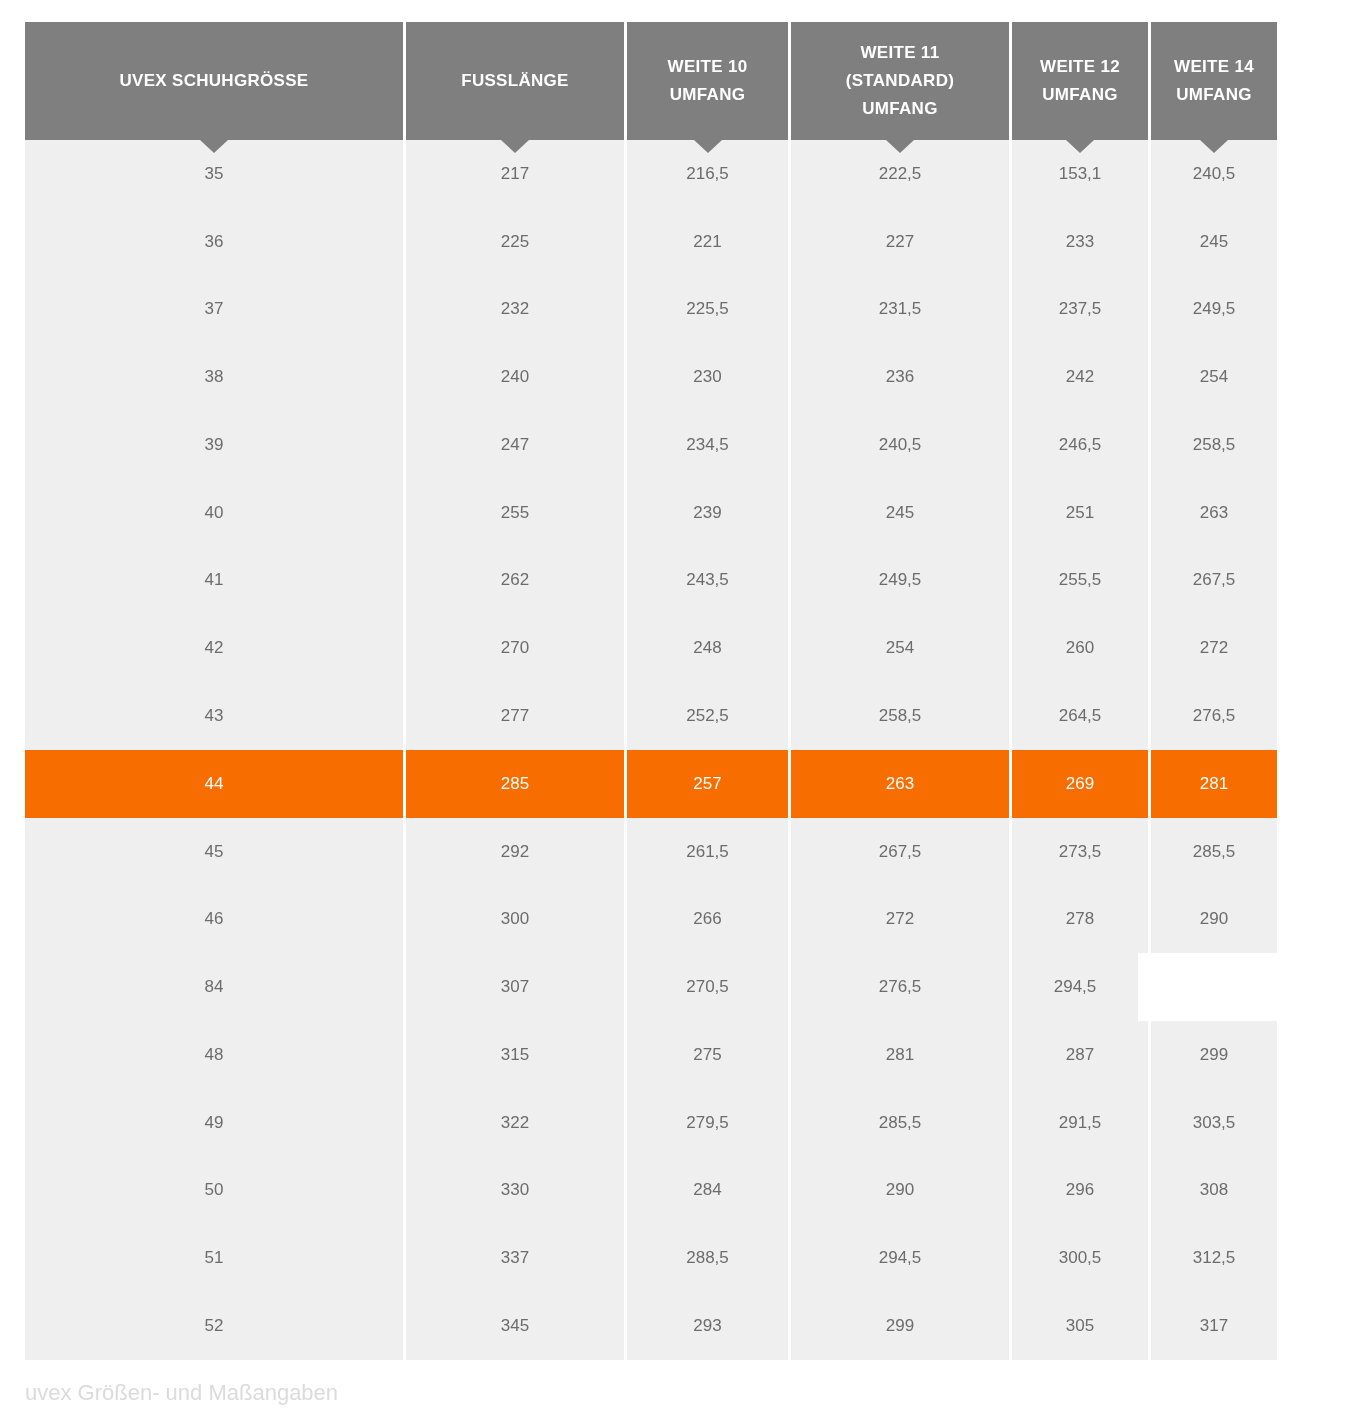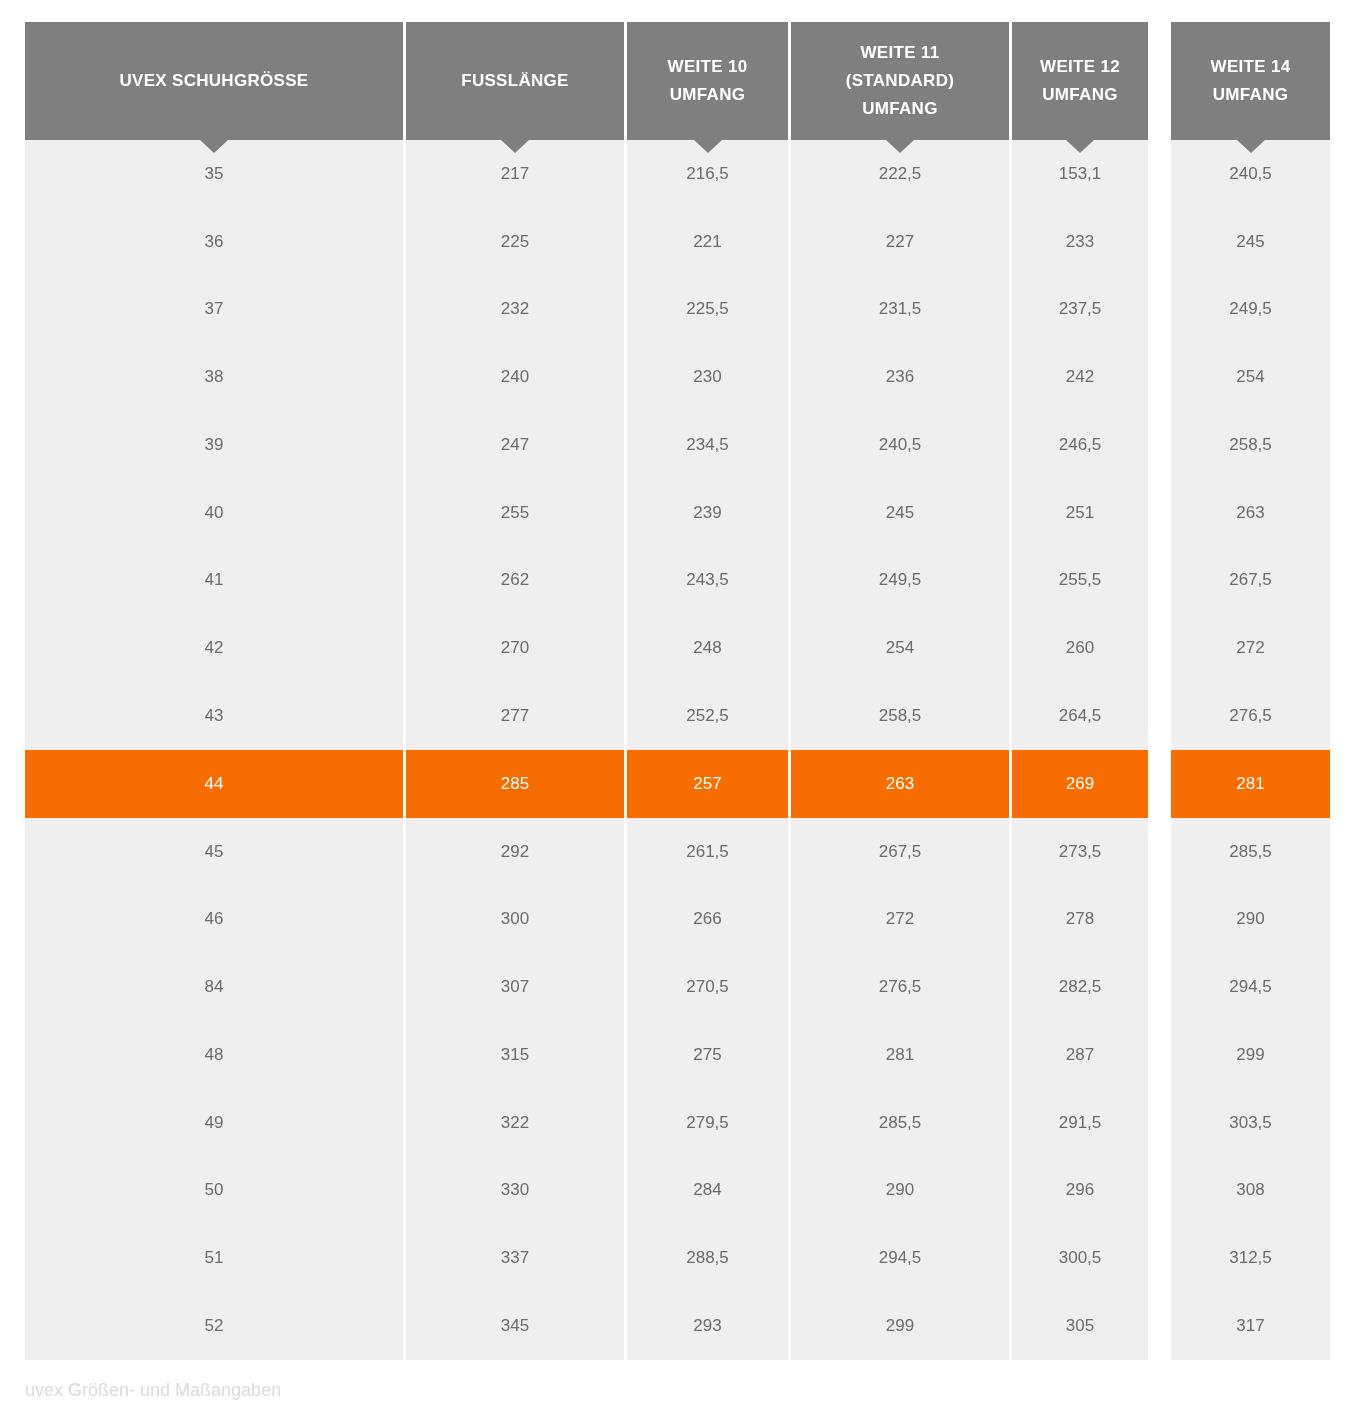--- a/index.html
+++ b/index.html
@@ -63,24 +63,24 @@
   .table-row.highlight .table-cell {
     background: #F86D00;
     color: #ffffff;
   }
   
   .c0 { width: 378px; }
   .c1 { width: 218px; }
   .c2 { width: 161px; }
   .c3 { width: 218px; }
   .c4 { width: 136px; }
-  .c5 { width: 159px; margin-left: 20px; }
+  .c5 { width: 126px; }
   .caption {
     margin: 20px 12px 0 25px;
-    font-size: 18px;
+    font-size: 22px;
     color: #DBDBDB;
   }
 </style>
 </head>
 <body>
 
 <div class="size-table">
   <div class="header-row">
     <div class="header-cell c0">
       <span>UVEX SCHUHGRÖSSE</span>
@@ -207,21 +207,20 @@
         <div class="table-cell c2">266</div>
         <div class="table-cell c3">272</div>
         <div class="table-cell c4">278</div>
         <div class="table-cell c5">290</div>
       </div>
       <div class="table-row">
         <div class="table-cell c0">84</div>
         <div class="table-cell c1">307</div>
         <div class="table-cell c2">270,5</div>
         <div class="table-cell c3">276,5</div>
-        <div class="table-cell c4">282,5</div>
         <div class="table-cell c5">294,5</div>
       </div>
       <div class="table-row">
         <div class="table-cell c0">48</div>
         <div class="table-cell c1">315</div>
         <div class="table-cell c2">275</div>
         <div class="table-cell c3">281</div>
         <div class="table-cell c4">287</div>
         <div class="table-cell c5">299</div>
       </div>

